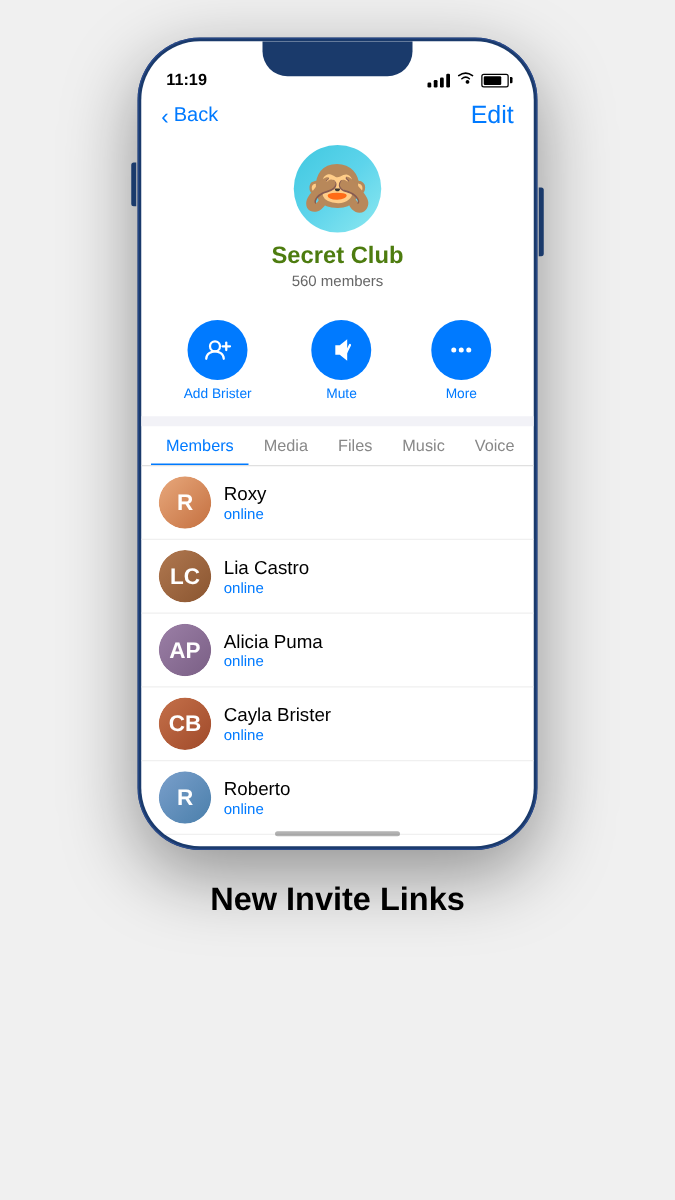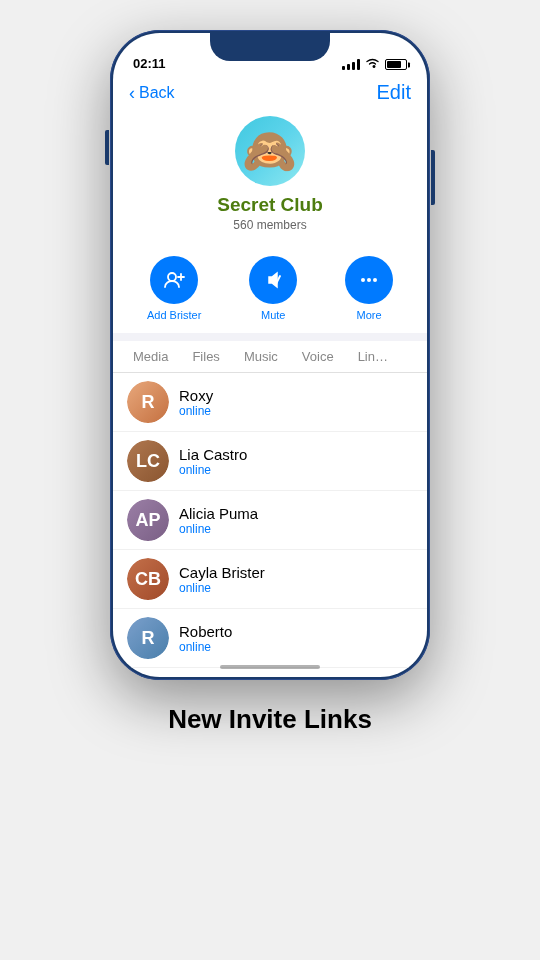--- a/index.html
+++ b/index.html
@@ -322,21 +322,21 @@
   </style>
 </head>
 <body>
 
 <div class="page-wrapper">
   <div class="phone-frame">
     <div class="phone-inner">
       <div class="notch"></div>
 
       <div class="status-bar">
-        <span class="status-time">02:11</span>
+        <span class="status-time">11:19</span>
         <div class="status-icons">
           <div class="signal-bars">
             <div class="signal-bar" style="height:4px"></div>
             <div class="signal-bar" style="height:6px"></div>
             <div class="signal-bar" style="height:8px"></div>
             <div class="signal-bar" style="height:11px"></div>
           </div>
           <span class="wifi-icon">
             <svg width="15" height="11" viewBox="0 0 15 11">
               <path d="M7.5 8.5 a1.5 1.5 0 1 1 0 0.01z" fill="#000"></path>
@@ -397,20 +397,21 @@
               <circle cx="17" cy="11" r="2"></circle>
             </svg>
           </div>
           <span class="action-btn-label">More</span>
         </div>
       </div>
 
       <div class="divider"></div>
 
       <div class="tabs-container">
+        <div class="tab active">Members</div>
         <div class="tab">Media</div>
         <div class="tab">Files</div>
         <div class="tab">Music</div>
         <div class="tab">Voice</div>
         <div class="tab">Lin…</div>
       </div>
 
       <div class="members-list" id="members-list">
       <div class="member-row">
       <div class="member-avatar">

